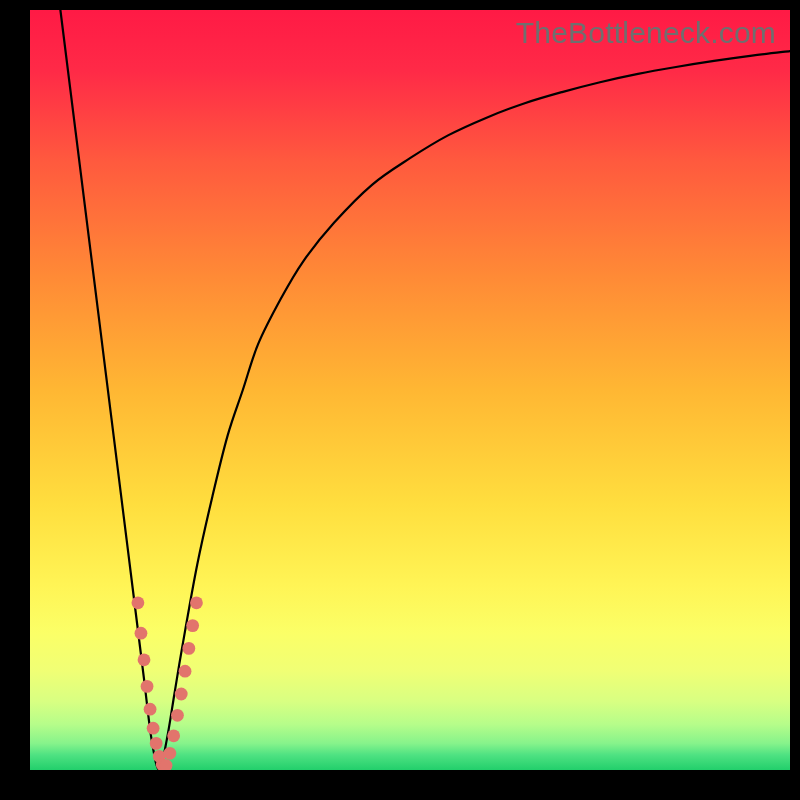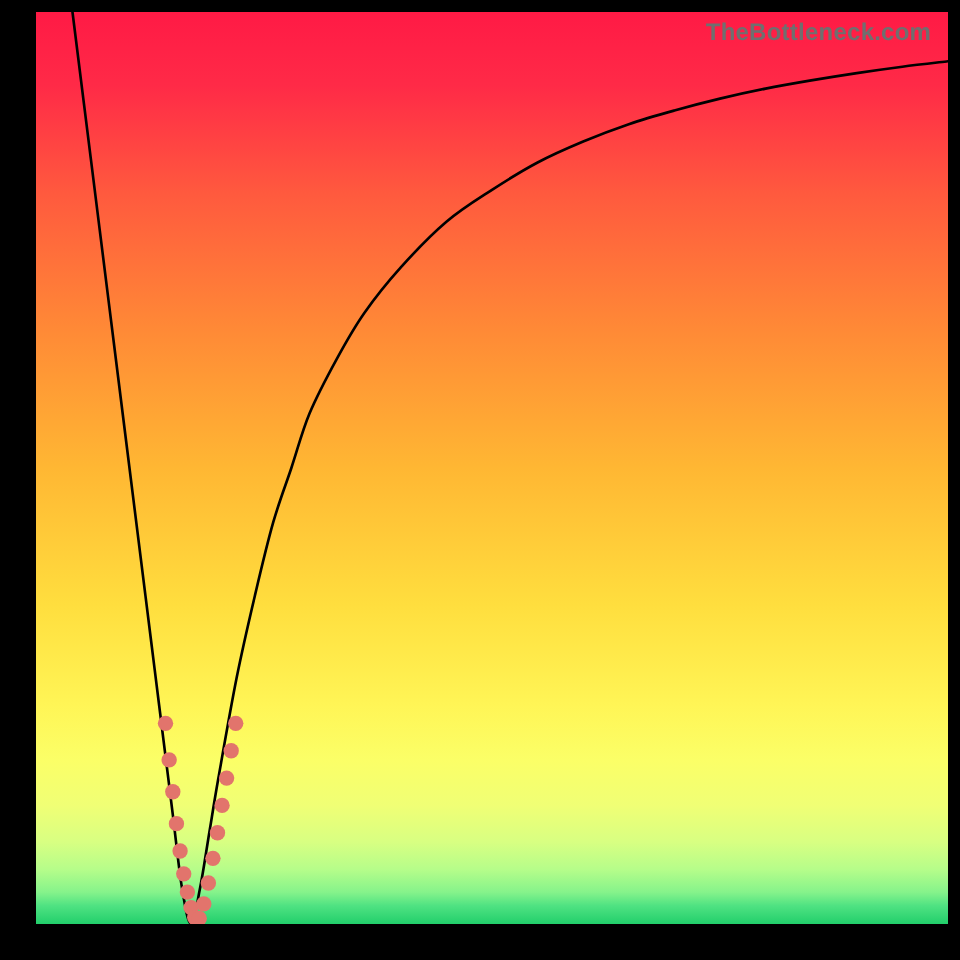--- a/index.html
+++ b/index.html
@@ -33,22 +33,22 @@
     position: absolute;
     inset: 0;
     width: 100%;
     height: 100%;
   }
   .watermark {
     position: absolute;
     top: 6px;
     right: 14px;
     color: #6f6f6f;
-    font-size: 20px;
-    font-weight: 700;
+    font-size: 30px;
+    font-weight: 400;
     letter-spacing: 0.2px;
     user-select: none;
     margin-left: 26px;
   }
 </style>
 </head>
 <body>
 
 <div class="frame">
   <div class="plot-area">

